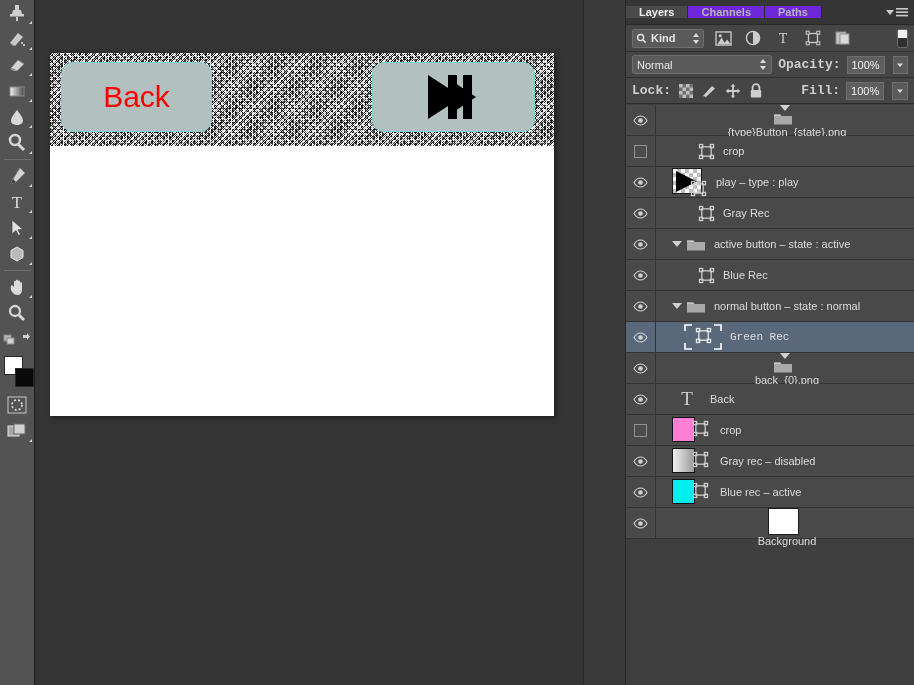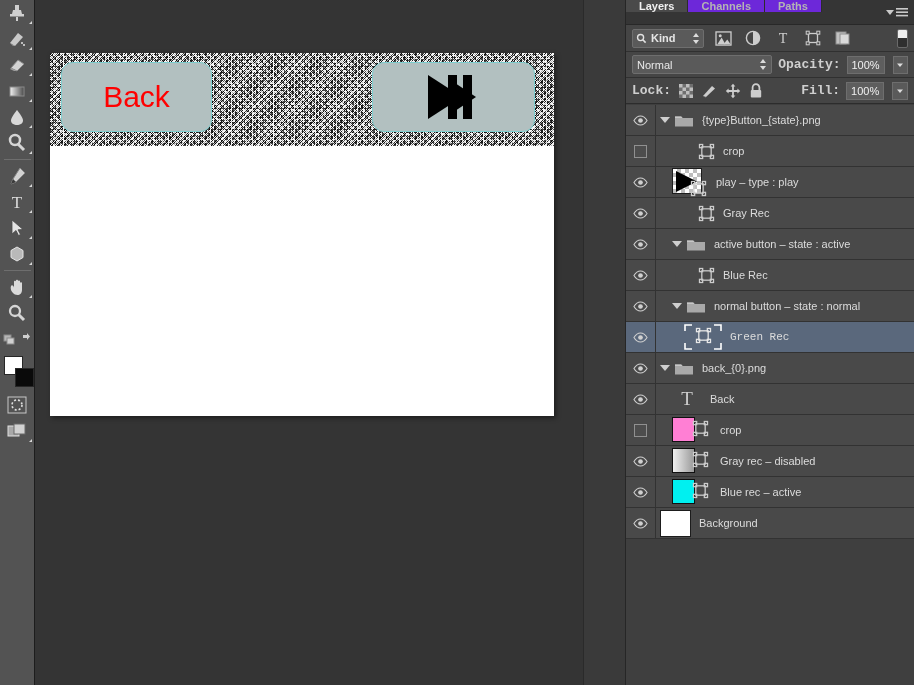--- a/index.html
+++ b/index.html
@@ -109,21 +109,21 @@
     background: #3a3a3a;
     border-left: 1px solid #2a2a2a;
   }
 
   
   #tab-bar {
     position: relative;
     height: 25px;
     background: #353535;
     border-bottom: 1px solid #282828;
-    display: flex; align-items: flex-start;
+    display: flex; align-items: center;
   }
   .tab {
     padding: 0 13px;
     display: flex; align-items: center;
     font-size: 11px; font-weight: bold;
     color: #b4b4b4;
     border-right: 1px solid #2c2c2c;
     background: #6d28d9;
   }
   .tab.active { background: #4a4a4a; color: #f0f0f0; }
@@ -229,21 +229,21 @@
     display: flex; align-items: center; justify-content: center;
     border-right: 1px solid #323232;
     flex: 0 0 30px;
   }
   .layer-name {
     font-size: 11px;
     color: #dcdcdc;
     white-space: nowrap;
   }
   .layer-name.folder { color: #dcdcdc; }
-  .indent-0 { padding-left: 4px; }
+  .indent-0 { padding-left: 4px; flex-direction: column; }
   .indent-1 { padding-left: 16px; }
   .indent-2 { padding-left: 28px; }
   .tri {
     width: 0; height: 0; margin-right: 4px;
     flex: 0 0 auto;
   }
   .tri-down {
     border-left: 5px solid transparent;
     border-right: 5px solid transparent;
     border-top: 6px solid #cfcfcf;

